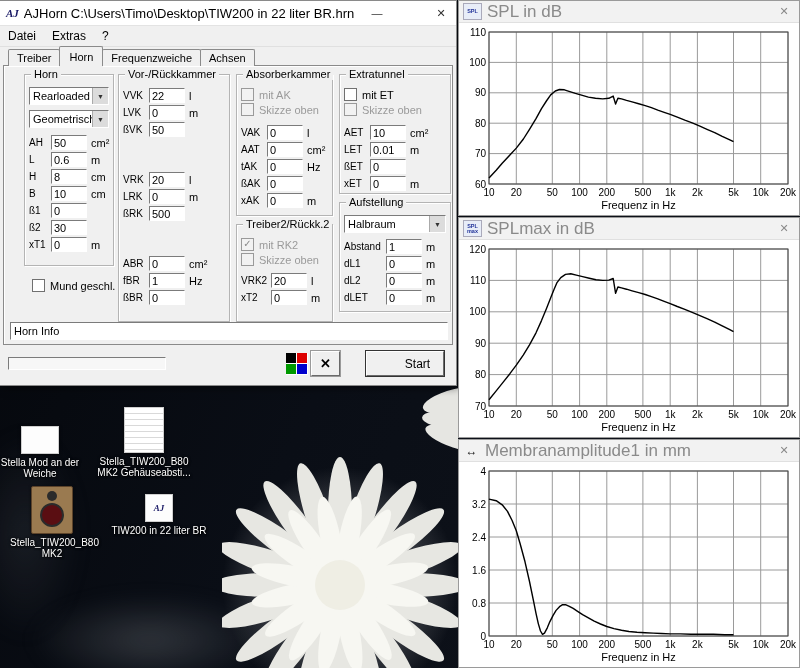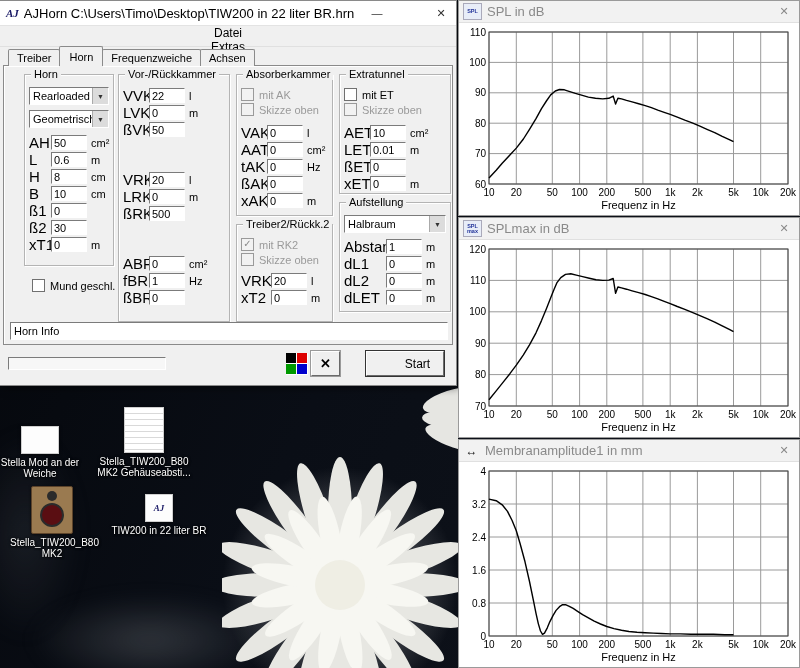--- a/index.html
+++ b/index.html
@@ -9,35 +9,35 @@
   .desktop{position:absolute;inset:0;background:
      linear-gradient(115deg,#04060a 0%,#0a0e16 45%,#10141c 100%);}
   .blob{position:absolute;border-radius:50%;filter:blur(10px);}
   
   .win{position:absolute;background:#f0f0f0;box-shadow:0 0 0 1px #8a8a8a,3px 3px 8px rgba(0,0,0,.55);}
   .titlebar{height:24px;background:#fff;display:flex;align-items:center;border-bottom:1px solid #e3e3e3;}
   .app-icon{font:italic bold 11px "Liberation Serif",serif;color:#1a1a66;margin:0 5px 0 6px;}
   .title-text{flex:1;font-size:13px;color:#000;white-space:nowrap;overflow:hidden;}
   .win-btn{width:30px;text-align:center;font-size:11px;color:#333;cursor:default;}
   .win-btn-gap{width:34px;}
-  .menubar{height:20px;display:flex;align-items:center;background:#f0f0f0;border-bottom:1px solid #e0e0e0;flex-direction:column;}
+  .menubar{height:20px;display:flex;align-items:center;background:#f0f0f0;border-bottom:1px solid #e0e0e0;}
   .menu-item{font-size:12px;padding:0 8px;color:#000;}
   
   .tabstrip{position:absolute;left:3px;top:45px;height:20px;display:flex;align-items:flex-end;padding-left:5px;}
   .tab{font-size:11px;padding:2px 8px 2px;background:#f0f0f0;border:1px solid #8a8a8a;border-bottom:none;
        border-radius:2px 2px 0 0;margin-right:-1px;color:#000;position:relative;z-index:1;}
   .tab.active{padding:4px 9px 3px;z-index:3;background:#f0f0f0;box-shadow:0 2px 0 #f0f0f0;}
   .tabpane{position:absolute;left:3px;top:64px;width:450px;height:280px;background:#f0f0f0;
            border:1px solid #8a8a8a;box-shadow:inset 1px 1px 0 #fff;box-sizing:border-box;}
   
   .groupbox{position:absolute;border:1px solid #b4b4b4;box-shadow:1px 1px 0 #fff inset, 1px 1px 0 #fff;
             box-sizing:border-box;padding:12px 4px 4px;}
   .glegend{position:absolute;top:-7px;left:6px;background:#f0f0f0;padding:0 3px;font-size:11px;color:#000;}
   .frow{display:flex;align-items:center;height:17px;}
-  .flabel{width:24px;font-size:15px;color:#000;flex:none;}
+  .flabel{width:24px;font-size:10px;color:#000;flex:none;}
   .fval{width:36px;height:15px;flex:none;border:1px solid;border-color:#7b7b7b #fff #fff #7b7b7b;
         background:#fff;font:11px "Liberation Sans",sans-serif;padding:0 2px;box-sizing:border-box;outline:none;}
   .funit{font-size:11px;color:#000;margin-left:4px;}
   .combo{display:flex;height:18px;background:#fff;border:1px solid;border-color:#7b7b7b #fff #fff #7b7b7b;
          box-sizing:border-box;margin-bottom:5px;align-items:stretch;}
   .combo-text{flex:1;font-size:11px;padding:2px 0 0 3px;white-space:nowrap;overflow:hidden;}
   .combo-arrow{width:15px;background:#dcdcdc;border-left:1px solid #aaa;font-size:7px;color:#333;
                display:flex;align-items:center;justify-content:center;}
   .chkrow{display:flex;align-items:center;height:15px;}
   .chkbox{width:11px;height:11px;border:1px solid #707070;background:#fff;margin-right:5px;flex:none;
@@ -58,21 +58,21 @@
        box-shadow:0 0 0 1px #9a9a9a;font:12px "Liberation Sans",sans-serif;color:#000;}
   .xbtn{left:311px;top:350px;width:29px;height:25px;font-weight:bold;font-size:13px;}
   .startbtn{left:366px;top:350px;width:78px;height:25px;box-shadow:0 0 0 1px #333;padding-left:31px;}
   
   .chart-win{position:absolute;left:458px;width:342px;background:#fff;border:1px solid #9a9a9a;box-sizing:border-box;}
   .chart-titlebar{height:21px;background:#f2f2f2;display:flex;align-items:center;border-bottom:1px solid #e0e0e0;}
   .chart-icon{width:17px;height:15px;margin:0 5px 0 4px;background:#e8edf8;border:1px solid #aab;
               font:bold 5.5px "Liberation Sans",sans-serif;color:#223399;line-height:5px;
               display:flex;align-items:center;justify-content:center;text-align:center;flex:none;}
   .chart-icon.arrow{background:none;border:none;font-size:12px;color:#111;line-height:12px;}
-  .chart-title{flex:1;font-size:13px;color:#8a8a8a;}
+  .chart-title{flex:1;font-size:17px;color:#8a8a8a;}
   .chart-close{width:30px;text-align:center;color:#8a8a8a;font-size:11px;}
   svg text.tick{font:10px "Liberation Sans",sans-serif;fill:#000;}
   svg text.alabel{font:11px "Liberation Sans",sans-serif;fill:#000;}
   
   .dicon{position:absolute;text-align:center;}
   .dicon-label{margin-top:3px;font-size:10px;color:#fff;text-shadow:1px 1px 2px #000,0 0 3px #000;line-height:11px;}
   .thumb{margin:0 auto;position:relative;}
   .win-thumb{width:36px;height:26px;background:#fdfdfd;border:1px solid #cfcfcf;box-shadow:0 1px 3px rgba(0,0,0,.6);}
   .sheet-thumb{width:38px;height:44px;background:repeating-linear-gradient(#fff 0 5px,#d9d9d9 5px 6px);
                border:1px solid #cfcfcf;box-shadow:0 1px 3px rgba(0,0,0,.6);}

